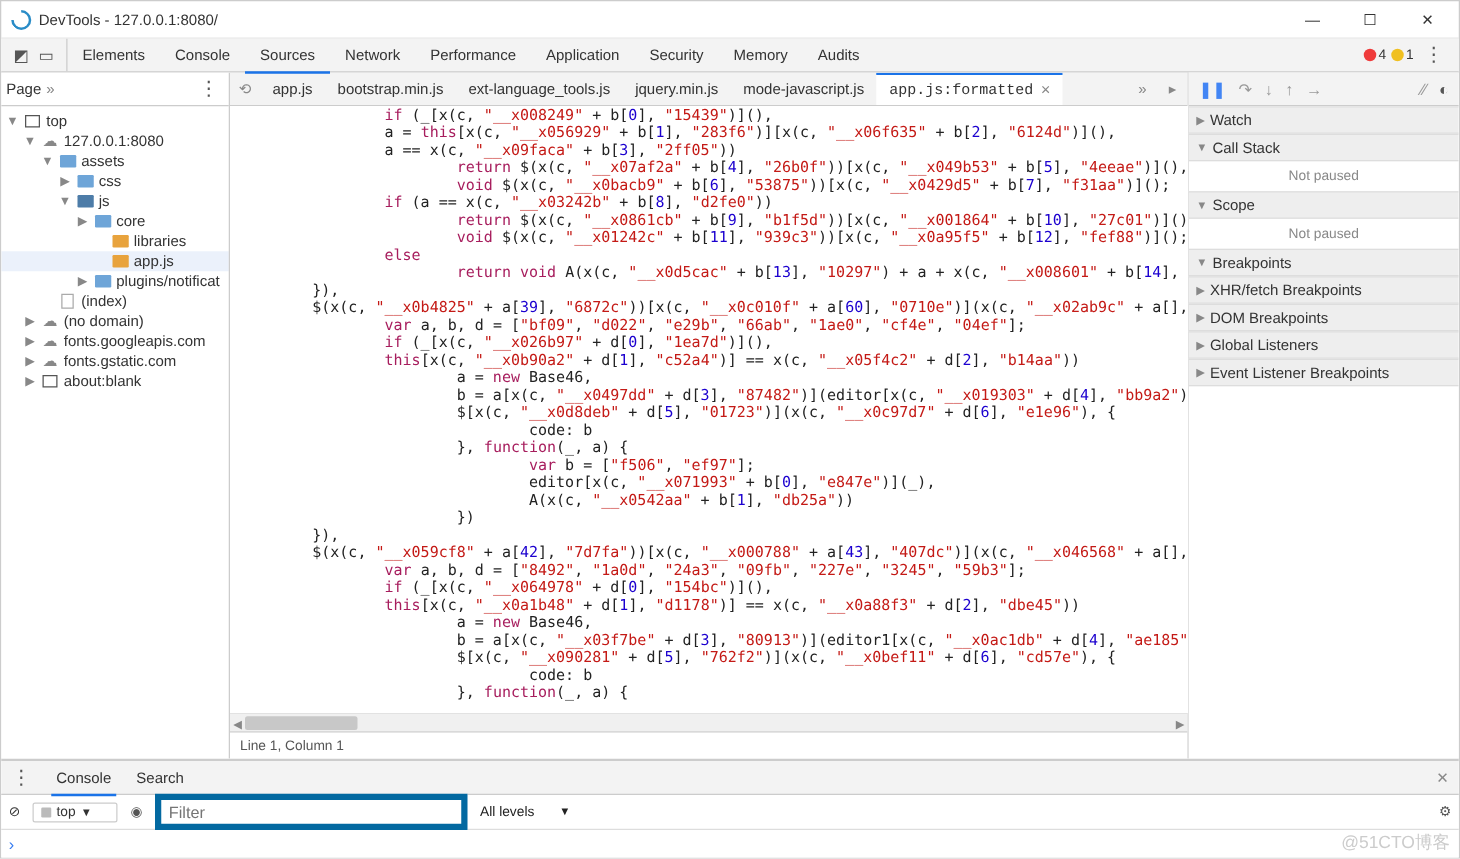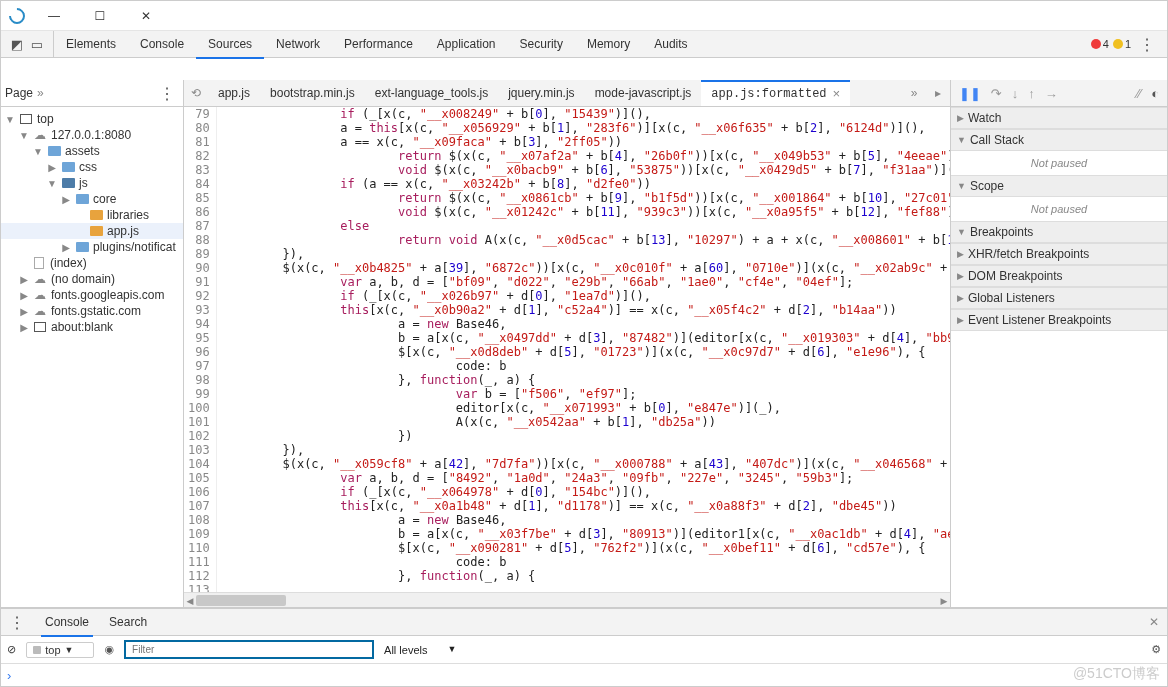--- a/index.html
+++ b/index.html
@@ -17,21 +17,21 @@
 .main-tab { padding: 0 12px; height: 27px; display: flex; align-items: center; cursor: pointer; color: #333; font-size: 12px; }
 .main-tab.active { color: #333; }
 .top-right { display: flex; align-items: center; gap: 4px; padding-right: 8px; }
 .err-badge { display: flex; align-items: center; gap: 2px; font-size: 11px; }
 .err-icon { width: 10px; height: 10px; border-radius: 50%; display: inline-block; }
 .err-red { background: #ef3b3b; }
 .err-yellow { background: #f0c020; position: relative; }
 .menu-dots { font-size: 16px; cursor: pointer; padding: 0 4px; color: #555; }
 .accent-bar { height: 2px; background: #1a73e8; position: absolute; bottom: -1px; left: 0; right: 0; }
 .main-tab.active { position: relative; }
-.body-split { display: flex; flex: 1; overflow: hidden; margin-top: 22px; }
+.body-split { display: flex; flex: 1; overflow: hidden; }
 .left-pane { width: 183px; border-right: 1px solid #ccc; display: flex; flex-direction: column; background: #fff; }
 .pane-header { display: flex; align-items: center; height: 27px; border-bottom: 1px solid #ccc; padding: 0 4px; gap: 4px; }
 .pane-title { font-size: 12px; color: #333; }
 .pane-spacer { flex: 1; }
 .tree { flex: 1; overflow-y: auto; padding: 4px 0; font-size: 12px; }
 .tree-item { display: flex; align-items: center; gap: 4px; padding: 1px 0; cursor: pointer; white-space: nowrap; }
 .tree-item.sel { background: rgba(56,121,217,0.1); }
 .twisty { display: inline-block; width: 10px; text-align: center; color: #888; font-size: 10px; }
 .ico { width: 14px; height: 14px; display: inline-flex; align-items: center; justify-content: center; font-size: 12px; }
 .ico-box { width: 12px; height: 10px; border: 1px solid #555; }
@@ -54,42 +54,43 @@
 .str { color: #c41a16; }
 .num { color: #1c00cf; }
 .statusbar { height: 22px; border-top: 1px solid #ccc; display: flex; align-items: center; padding: 0 8px; font-size: 11px; color: #555; }
 .right-pane { width: 216px; display: flex; flex-direction: column; background: #fff; }
 .dbg-toolbar { display: flex; align-items: center; height: 27px; border-bottom: 1px solid #ccc; gap: 10px; padding: 0 8px; background: #f3f3f3; }
 .dbg-btn { color: #999; font-size: 13px; cursor: pointer; }
 .dbg-btn.active { color: #4285f4; }
 .dbg-sep { flex: 1; }
 .accordion { flex: 1; overflow: auto; }
 .acc-header { display: flex; align-items: center; padding: 3px 6px; background: #eee; border-bottom: 1px solid #ddd; border-top: 1px solid #ddd; cursor: pointer; font-size: 12px; gap: 4px; }
-.acc-body { padding: 6px; font-size: 11px; color: #888; font-style: italic; text-align: center; }
+.acc-body { padding: 6px; font-size: 11px; color: #888; text-align: center; }
 .console-drawer { border-top: 2px solid #ccc; background: #fff; display: flex; flex-direction: column; }
 .drawer-tabs { display: flex; align-items: center; height: 27px; border-bottom: 1px solid #ccc; background: #f3f3f3; padding: 0 4px; gap: 12px; }
 .drawer-tab { position: relative; height: 27px; display: flex; align-items: center; padding: 0 4px; cursor: pointer; font-size: 12px; }
 .drawer-tab.active::after { content:''; position:absolute; bottom:-1px; left:0; right:0; height:2px; background:#1a73e8; }
 .console-filter { display: flex; align-items: center; height: 28px; border-bottom: 1px solid #ddd; gap: 10px; padding: 0 6px; font-size: 11px; }
 .ctx-pill { border: 1px solid #ccc; border-radius: 2px; padding: 1px 20px 1px 6px; display: flex; align-items: center; gap: 4px; cursor: pointer; }
-.filter-input { flex: 0 0 250px; border: 2px solid #0369a1; padding: 2px 6px; font-size: 10px; color: #999; }
+.filter-input { flex: 0 0 250px; border: 5px solid #0369a1; padding: 2px 6px; font-size: 13px; color: #999; }
 .levels { display: flex; align-items: flex-start; gap: 20px; cursor: pointer; color: #222; }
 .console-input { display: flex; align-items: center; height: 22px; padding: 0 6px; color: #367cf1; font-size: 13px; }
 .scroll-h { height: 15px; background: #f0f0f0; border-top: 1px solid #ddd; position: relative; }
 .scroll-thumb { position: absolute; left: 12px; top: 2px; height: 11px; width: 90px; background: #c8c8c8; border-radius: 2px; }
 .scroll-ar { position: absolute; top: 0; width: 12px; height: 15px; display: flex; align-items: center; justify-content: center; font-size: 9px; color: #888; }
 .watermark { position: absolute; bottom: 4px; right: 8px; color: #ccc; font-size: 14px; pointer-events: none; }
 .editor-wrap { position: relative; flex:1; display:flex; flex-direction:column; overflow:hidden; }
 </style>
 </head>
 <body>
 
 <div class="window">
   <div class="titlebar">
     <div class="app-icon"></div>
+    <div class="title">DevTools - 127.0.0.1:8080/</div>
     <div class="win-controls">
       <div class="win-btn">—</div>
       <div class="win-btn">☐</div>
       <div class="win-btn">✕</div>
     </div>
   </div>
 
   <div class="topbar">
     <div class="dock-btns">
       <div class="dock-btn">◩</div>
@@ -182,21 +183,21 @@
             </span>
             <span>app.js</span>
           </div>
           <div class="tree-item" style="padding-left: 60px;">
             <span class="twisty">▶</span>
             <span class="ico">
               <span class="ico-folder"></span>
             </span>
             <span>plugins/notificat</span>
           </div>
-          <div class="tree-item" style="padding-left: 17px;">
+          <div class="tree-item" style="padding-left: 32px;">
             <span class="twisty"></span>
             <span class="ico">
               <span class="ico-file"></span>
             </span>
             <span>(index)</span>
           </div>
           <div class="tree-item" style="padding-left: 18px;">
             <span class="twisty">▶</span>
             <span class="ico ico-cloud">☁</span>
             <span>(no domain)</span>
@@ -243,56 +244,20 @@
             <div class="file-tab active">
               <span>app.js:formatted</span>
               <span class="file-close">×</span>
             </div>
           </div>
         <div class="ftab-nav">»</div>
         <div class="ftab-nav">▸</div>
       </div>
       <div class="editor-wrap">
         <div class="editor">
-          <div class="gutter" id="gutter">79
-80
-81
-82
-83
-84
-85
-86
-87
-88
-89
-90
-91
-92
-93
-94
-95
-96
-97
-98
-99
-100
-101
-102
-103
-104
-105
-106
-107
-108
-109
-110
-111
-112
-113
-</div>
           <div class="code" id="code">                <span class="kw">if</span> (_[x(c, <span class="str">"__x008249"</span> + b[<span class="num">0</span>], <span class="str">"15439"</span>)](),
                 a = <span class="kw">this</span>[x(c, <span class="str">"__x056929"</span> + b[<span class="num">1</span>], <span class="str">"283f6"</span>)][x(c, <span class="str">"__x06f635"</span> + b[<span class="num">2</span>], <span class="str">"6124d"</span>)](),
                 a == x(c, <span class="str">"__x09faca"</span> + b[<span class="num">3</span>], <span class="str">"2ff05"</span>))
                         <span class="kw">return</span> $(x(c, <span class="str">"__x07af2a"</span> + b[<span class="num">4</span>], <span class="str">"26b0f"</span>))[x(c, <span class="str">"__x049b53"</span> + b[<span class="num">5</span>], <span class="str">"4eeae"</span>)](),
                         <span class="kw">void</span> $(x(c, <span class="str">"__x0bacb9"</span> + b[<span class="num">6</span>], <span class="str">"53875"</span>))[x(c, <span class="str">"__x0429d5"</span> + b[<span class="num">7</span>], <span class="str">"f31aa"</span>)]();
                 <span class="kw">if</span> (a == x(c, <span class="str">"__x03242b"</span> + b[<span class="num">8</span>], <span class="str">"d2fe0"</span>))
                         <span class="kw">return</span> $(x(c, <span class="str">"__x0861cb"</span> + b[<span class="num">9</span>], <span class="str">"b1f5d"</span>))[x(c, <span class="str">"__x001864"</span> + b[<span class="num">10</span>], <span class="str">"27c01"</span>)](),
                         <span class="kw">void</span> $(x(c, <span class="str">"__x01242c"</span> + b[<span class="num">11</span>], <span class="str">"939c3"</span>))[x(c, <span class="str">"__x0a95f5"</span> + b[<span class="num">12</span>], <span class="str">"fef88"</span>)]();
                 <span class="kw">else</span>
                         <span class="kw">return</span> <span class="kw">void</span> A(x(c, <span class="str">"__x0d5cac"</span> + b[<span class="num">13</span>], <span class="str">"10297"</span>) + a + x(c, <span class="str">"__x008601"</span> + b[<span class="num">14</span>], ))
@@ -322,20 +287,21 @@
                         }, <span class="kw">function</span>(_, a) {
 
 </div>
         </div>
         <div class="scroll-h">
           <div class="scroll-ar" style="left:0">◀</div>
           <div class="scroll-thumb"></div>
           <div class="scroll-ar" style="right:0">▶</div>
         </div>
       </div>
+      <div class="statusbar">Line 1, Column 1</div>
     </div>
 
     <div class="right-pane">
       <div class="dbg-toolbar">
         <span class="dbg-btn active">❚❚</span>
         <span class="dbg-btn">↷</span>
         <span class="dbg-btn">↓</span>
         <span class="dbg-btn">↑</span>
         <span class="dbg-btn">→</span>
         <span class="dbg-sep"></span>

